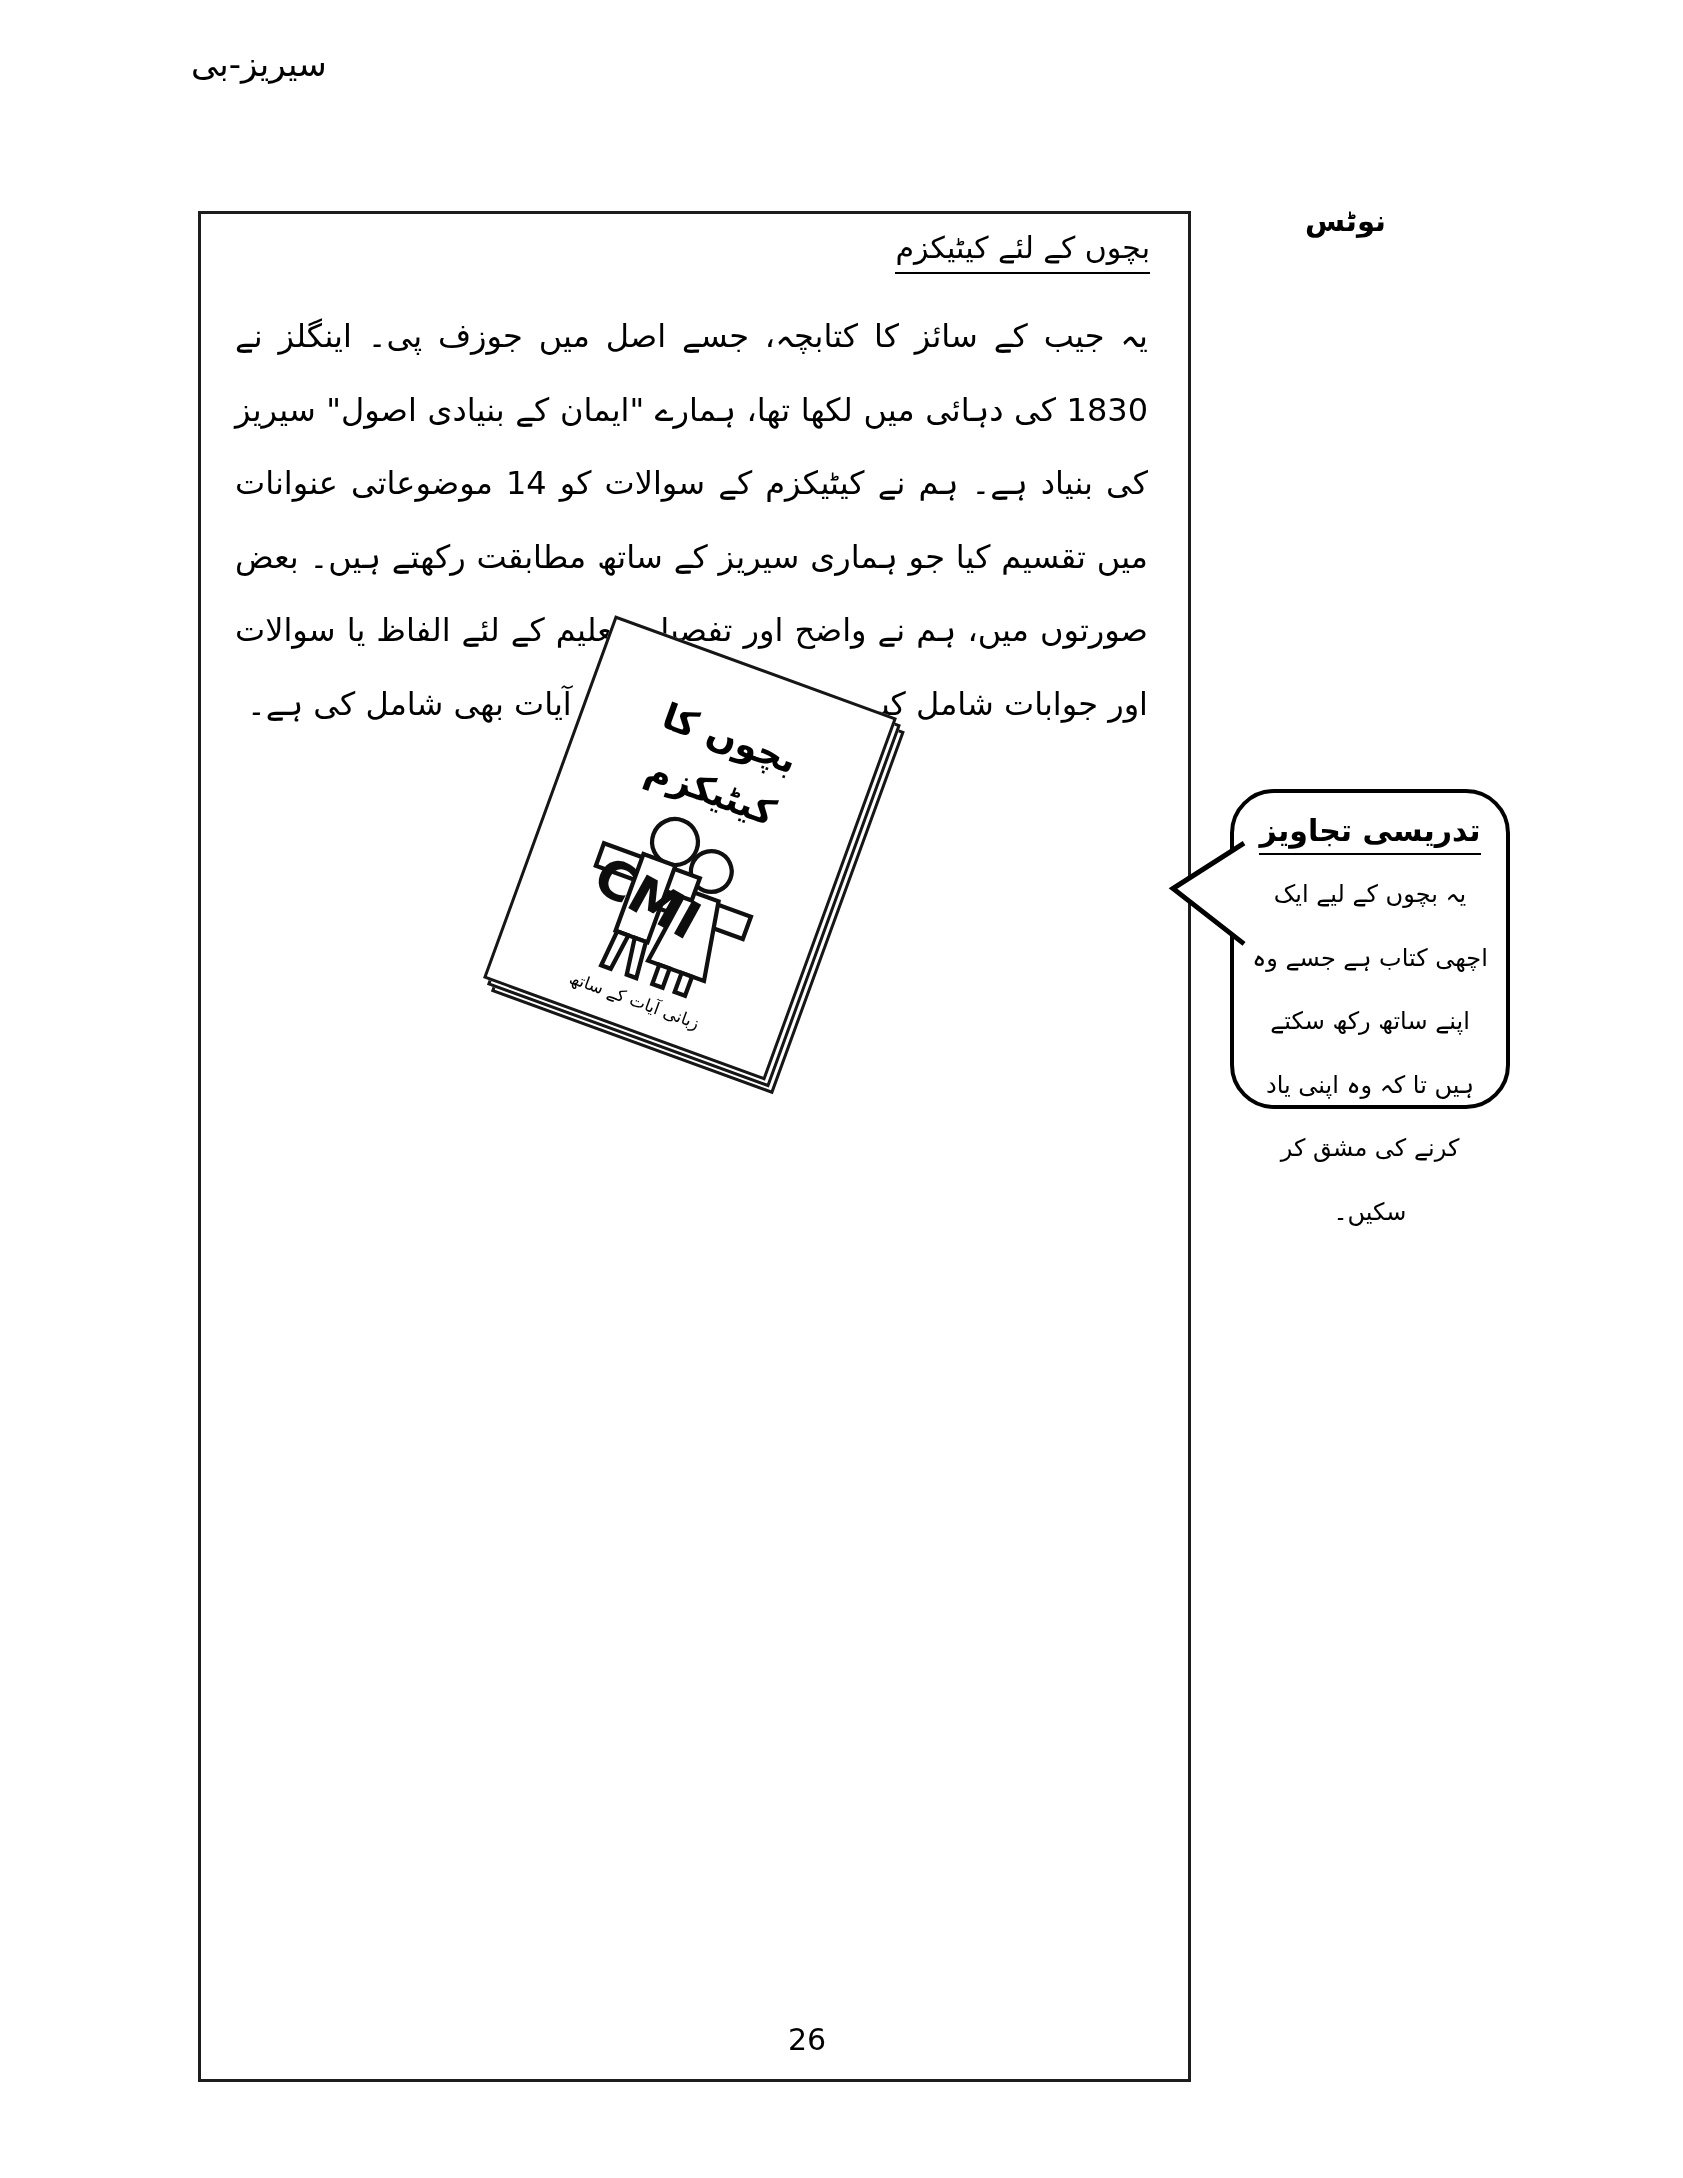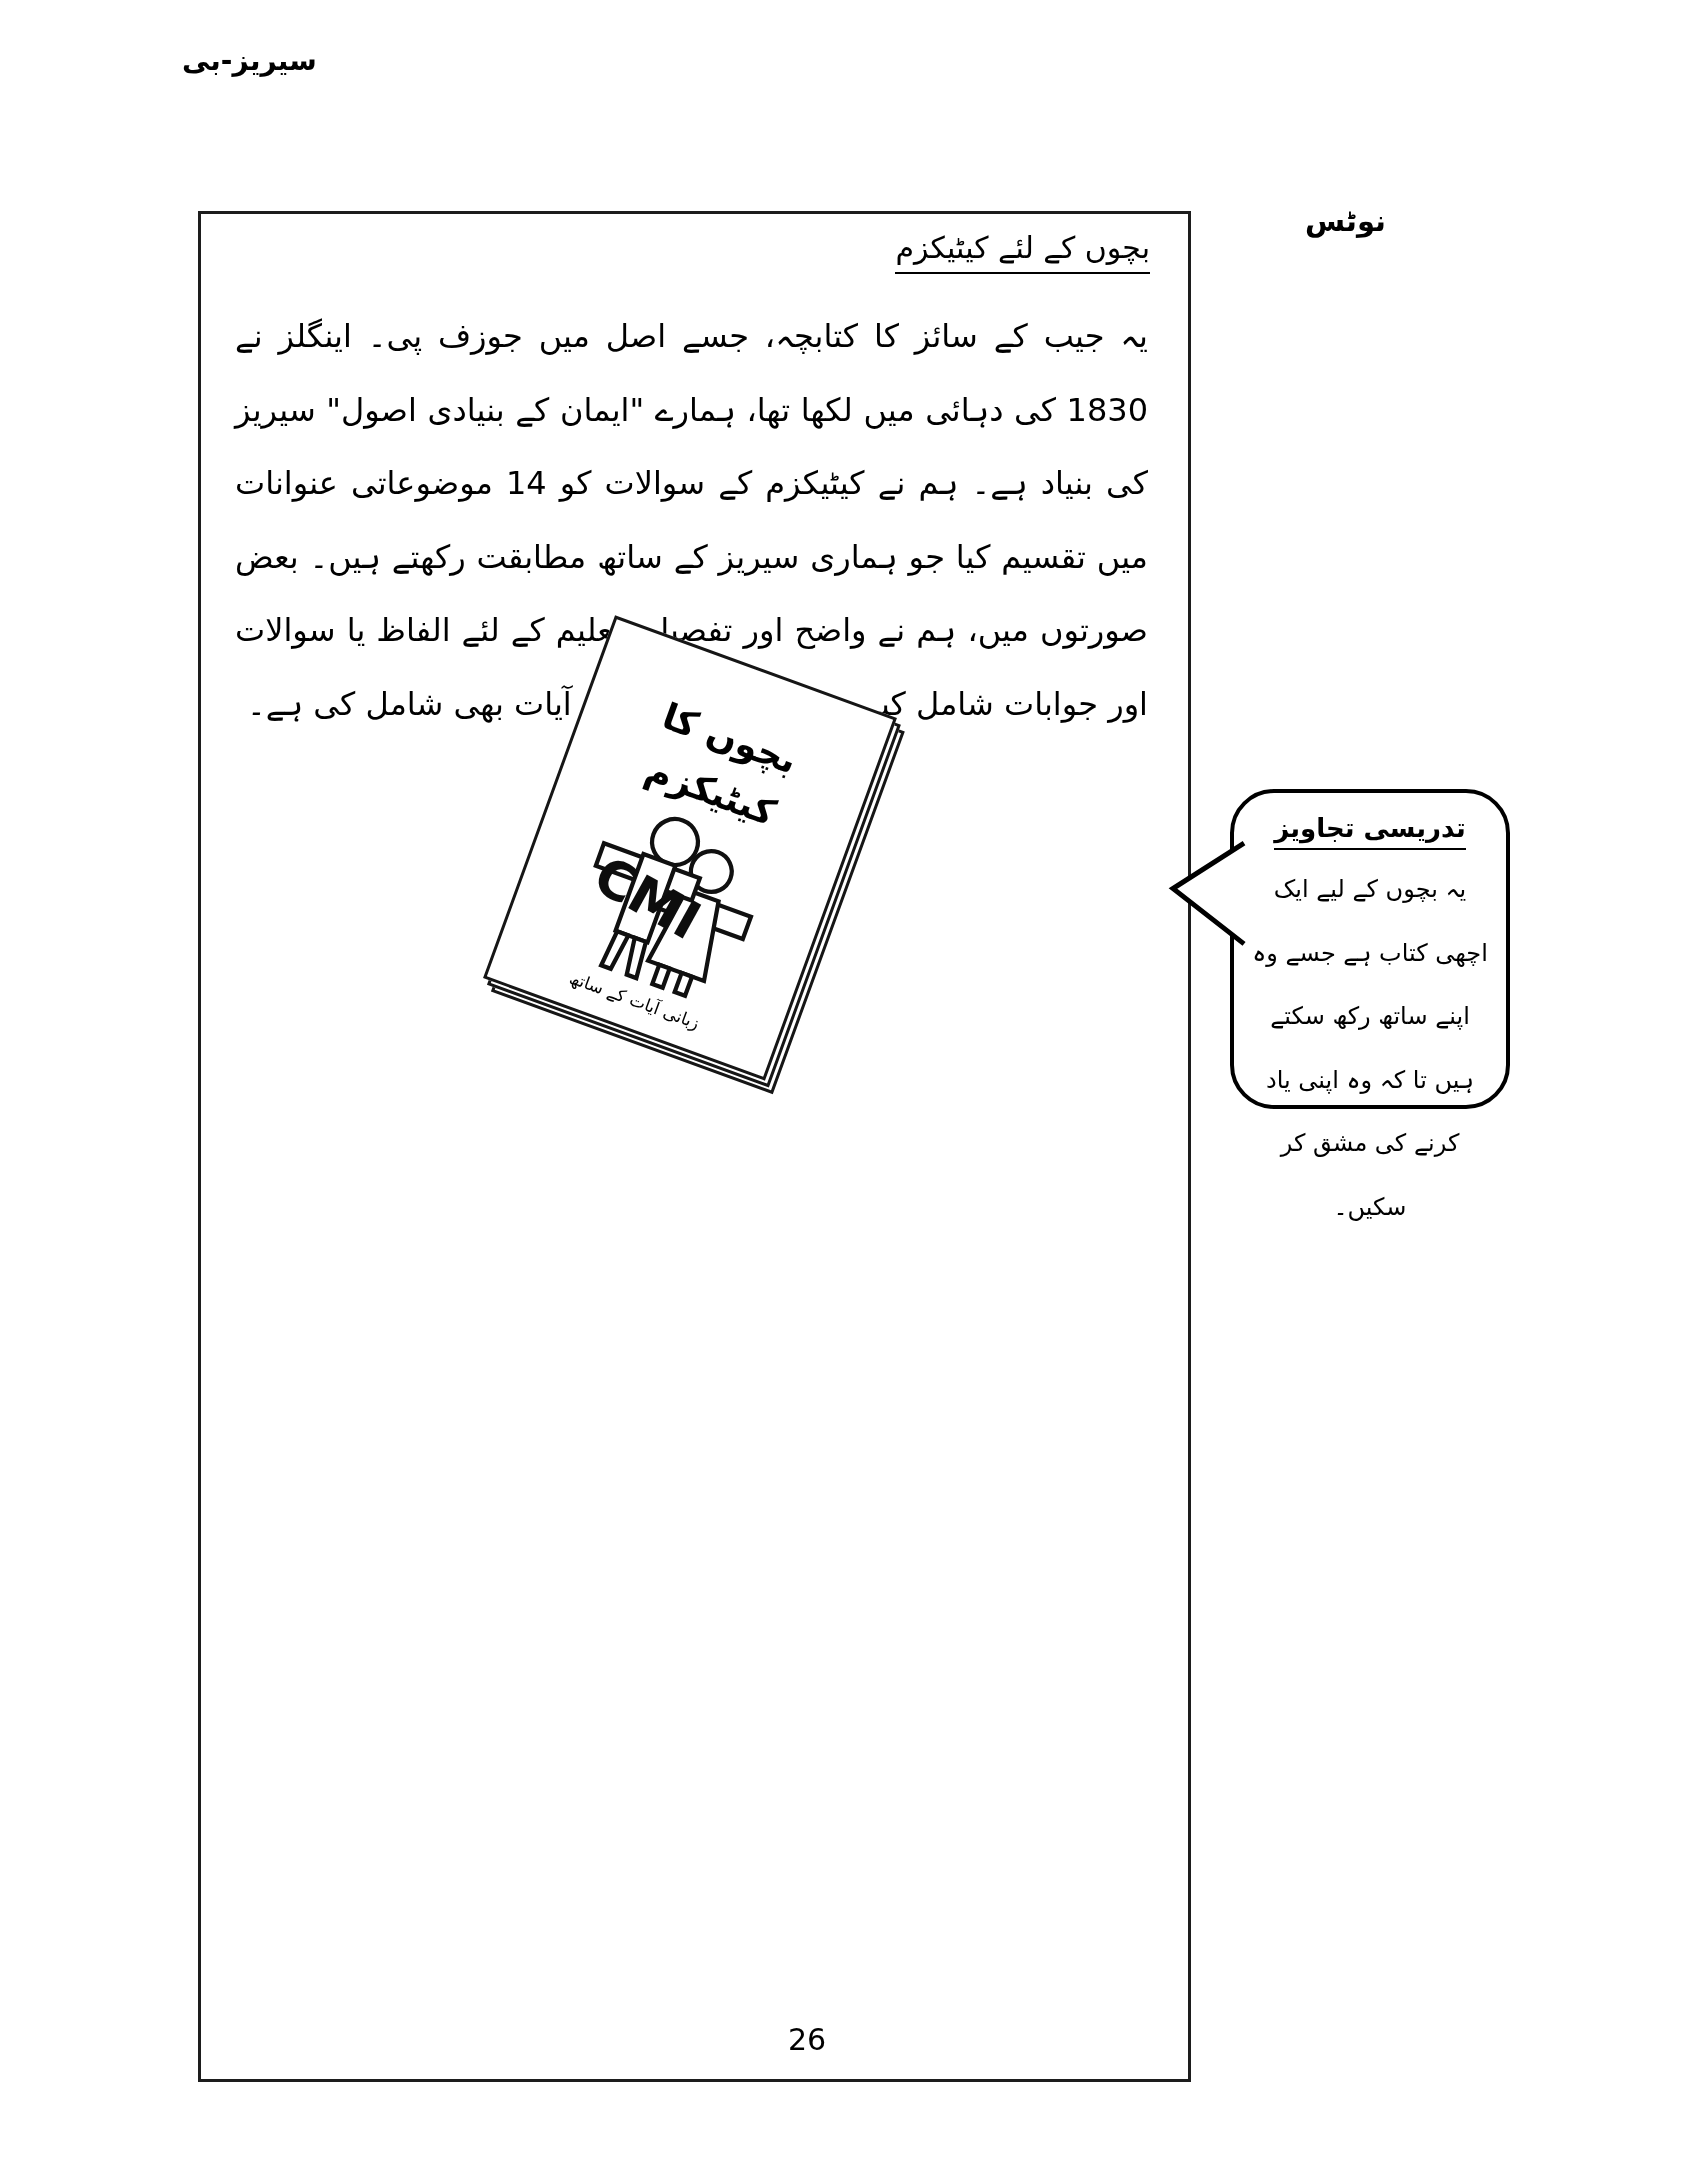--- a/index.html
+++ b/index.html
@@ -3,22 +3,22 @@
 <meta charset="utf-8">
 <style>
   html,body { margin:0; padding:0; }
   body {
     width:1683px; height:2178px; position:relative;
     background:#ffffff; color:#000;
     font-family:"DejaVu Sans", sans-serif;
     overflow:hidden;
   }
   .header-left {
-    position:absolute; left:182px; top:44px;
-    font-size:28px; direction:rtl; font-weight:700;
+    position:absolute; left:191px; top:44px;
+    font-size:34px; direction:rtl; font-weight:400;
   }
   .margin-note {
     position:absolute; left:1305px; top:204px;
     font-size:29px; font-weight:bold; direction:rtl;
   }
   .main-box {
     position:absolute; left:198px; top:211px;
     width:993px; height:1871px;
     border:3px solid #1d1d1d; box-sizing:border-box;
     background:#fff;
@@ -84,21 +84,21 @@
     position:absolute; inset:0;
     background:#fff; border:4px solid #000; border-radius:44px;
     box-sizing:border-box; padding:16px 14px 10px 14px; z-index:1;
   }
   .callout-tail {
     position:absolute; left:-63px; top:48px;
     width:81px; height:113px; z-index:3;
   }
   .callout-title {
     text-align:center; direction:rtl;
-    font-size:26px; font-weight:bold; margin-top:4px;
+    font-size:30px; font-weight:bold; margin-top:4px;
   }
   .callout-title .u {
     display:inline-block; border-bottom:2px solid #000; padding-bottom:5px;
   }
   .callout-body {
     direction:rtl; text-align:center;
     font-size:24px; line-height:2.65; margin-top:8px;
   }
 </style>
 </head>

